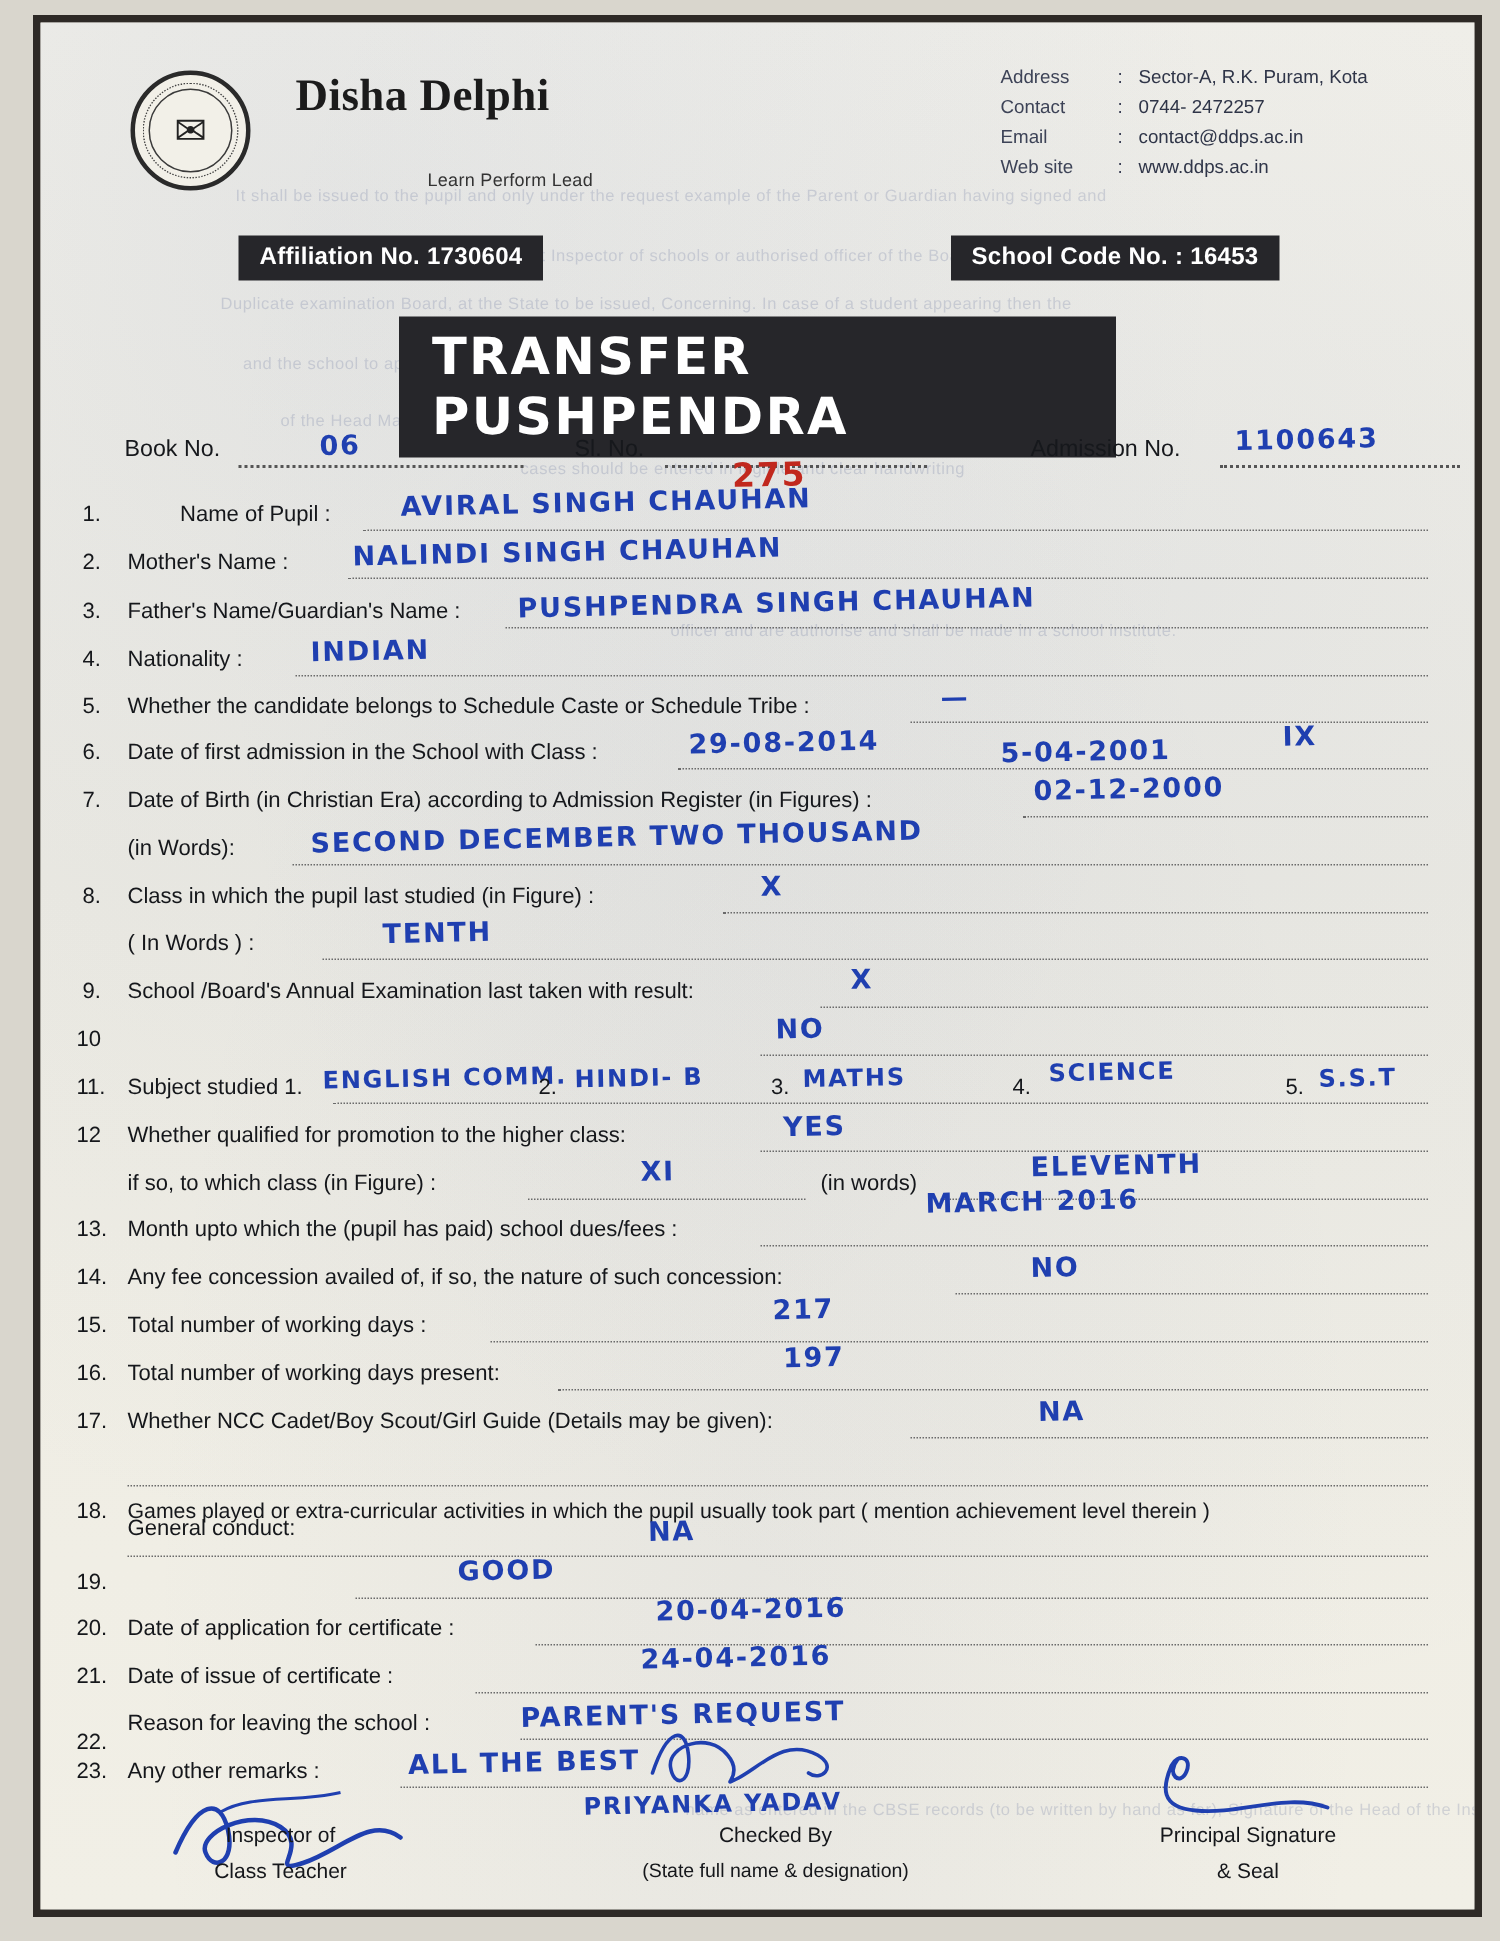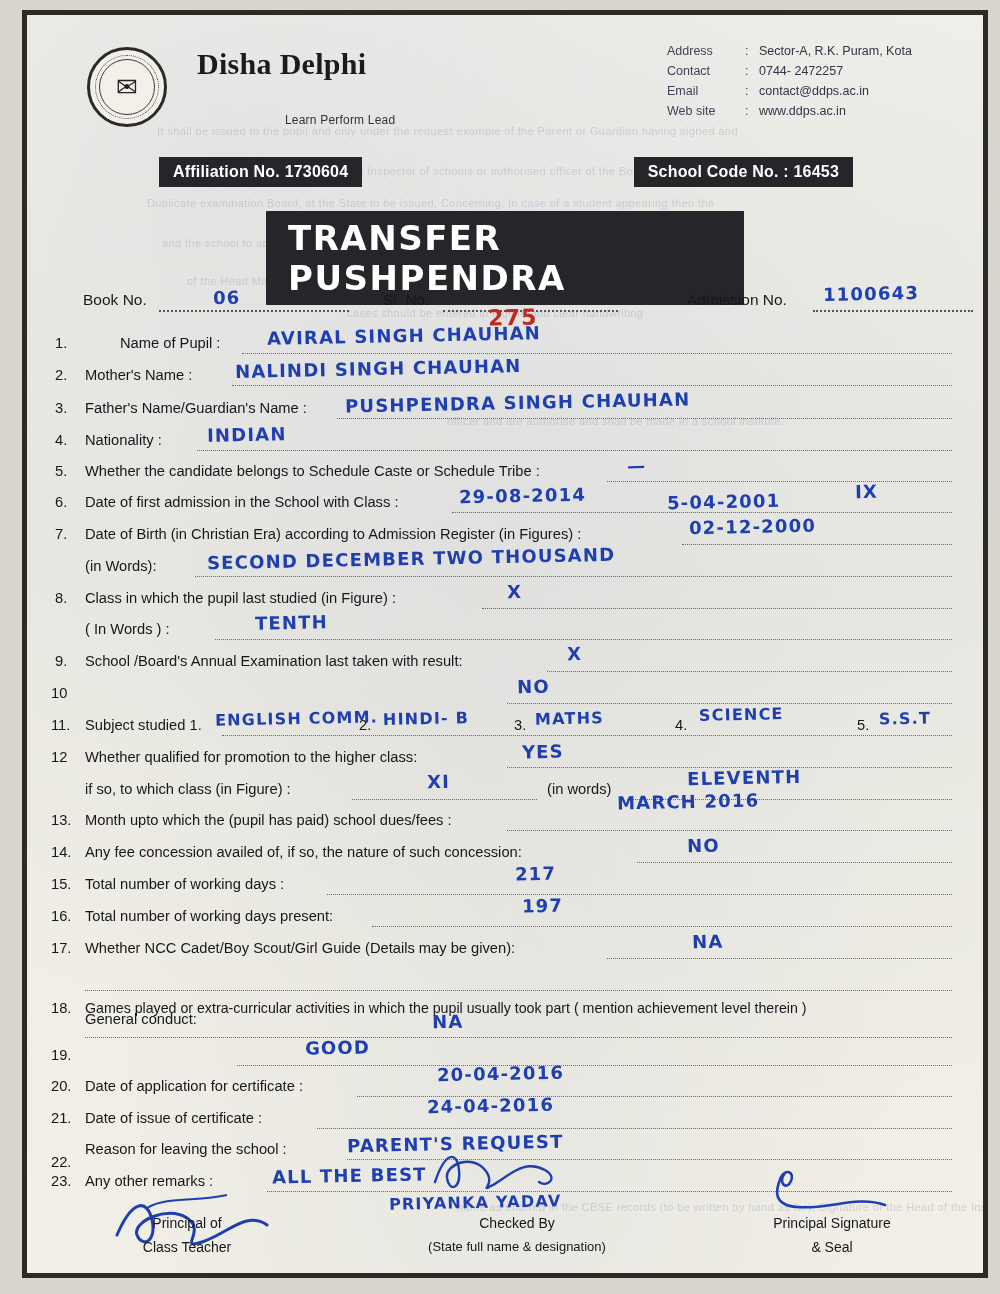--- a/index.html
+++ b/index.html
@@ -315,21 +315,21 @@
     <svg style="position:absolute;left:400px;top:1125px;" width="160" height="60" viewBox="0 0 160 60">
       <path d="M8,42 C18,12 30,10 32,30 C34,50 22,52 20,38 C18,24 45,14 58,30 C70,44 52,52 64,46 C80,38 96,18 118,30 C132,38 120,48 112,42" fill="none" stroke="#1f3fb0" stroke-width="2.4" stroke-linecap="round"></path>
     </svg>
 
     <svg style="position:absolute;left:730px;top:1150px;" width="140" height="60" viewBox="0 0 140 60">
       <path d="M28,8 C20,18 30,26 34,16 C38,6 28,4 24,12 C18,26 16,40 40,42 C70,45 100,30 128,40" fill="none" stroke="#1f3fb0" stroke-width="2.6" stroke-linecap="round"></path>
     </svg>
 
     <div class="hw small" style="left:362px;top:1178px;">PRIYANKA YADAV</div>
 
-    <div class="foot-lbl" style="left:60px;top:1200px;width:200px;">Principal of</div>
+    <div class="foot-lbl" style="left:60px;top:1200px;width:200px;">Inspector of</div>
     <div class="foot-lbl" style="left:60px;top:1224px;width:200px;">Class Teacher</div>
 
     <div class="foot-lbl" style="left:390px;top:1200px;width:200px;">Checked By</div>
     <div class="foot-lbl" style="left:370px;top:1224px;width:240px;font-size:13px;">(State full name &amp; designation)</div>
 
     <div class="foot-lbl" style="left:690px;top:1200px;width:230px;">Principal Signature</div>
     <div class="foot-lbl" style="left:690px;top:1224px;width:230px;">&amp; Seal</div>
   </div>
 </div>
 

